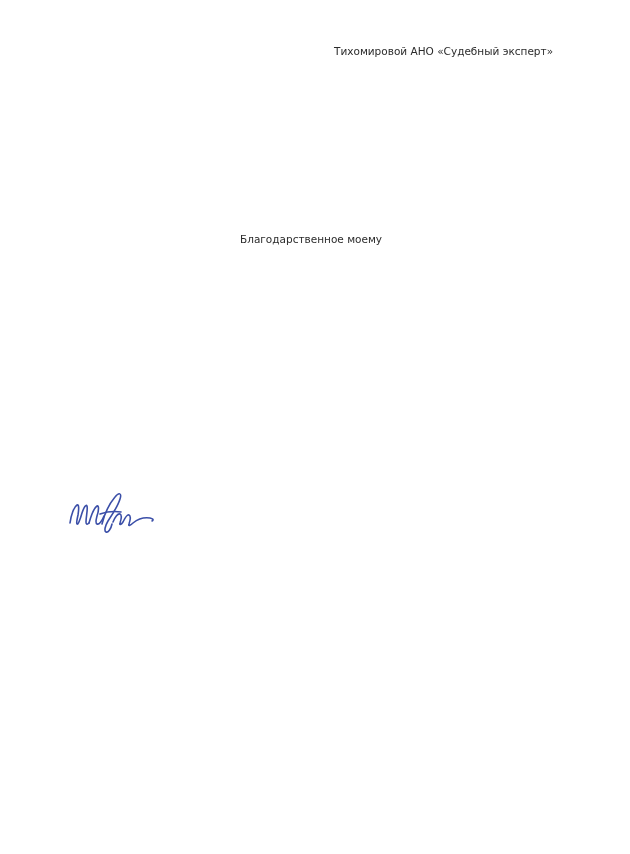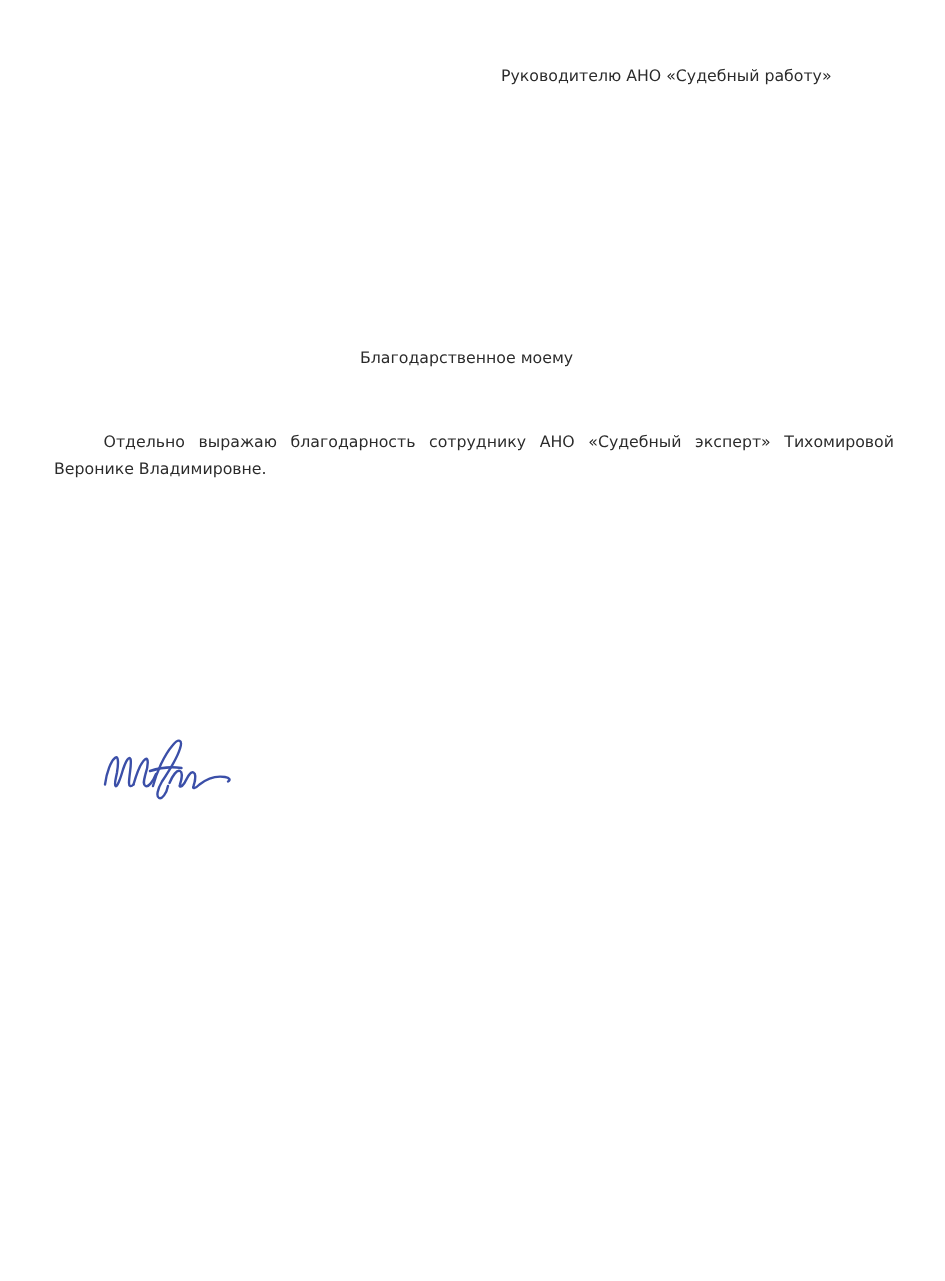--- a/index.html
+++ b/index.html
@@ -90,27 +90,26 @@
     width: 92px;
     height: 44px;
   }
 </style>
 </head>
 <body>
 
 <div class="page">
 
   <div class="addressee">
-    <div class="addressee-line to">Руководителю АНО «Судебный работу»</div>
+    <div class="addressee-line to">Тихомировой АНО «Судебный эксперт»</div>
   </div>
 
   <div class="doc-title">Благодарственное моему</div>
 
   <div class="body-block">
-    <p class="para">Отдельно выражаю благодарность сотруднику  АНО «Судебный эксперт» Тихомировой Веронике Владимировне.</p>
   </div>
 
   <div class="signature-row">
     <div class="signature-mark">
       <svg viewBox="0 0 92 44" xmlns="http://www.w3.org/2000/svg" fill="none" stroke="#3b4fa8" stroke-width="1.6" stroke-linecap="round" stroke-linejoin="round">
 
         <path d="M4 33 C5 25, 8 17, 11 15 C13 14, 13 19, 12 25 C11 30, 10 33, 11 34 C12 35, 14 30, 16 23 C18 17, 20 14, 21 16 C22 19, 20 27, 20 32 C20 34, 21 35, 23 33"></path>
 
         <path d="M23 33 C25 26, 28 18, 31 16 C33 15, 33 20, 31 26 C30 30, 29 33, 31 34 C33 35, 36 31, 38 26"></path>
 

